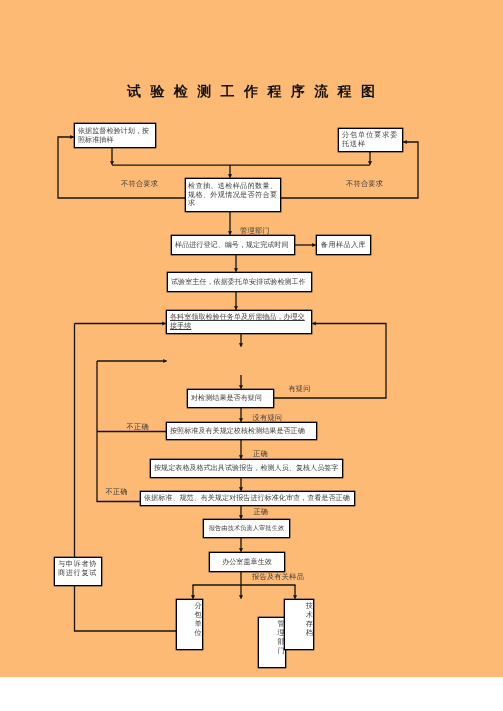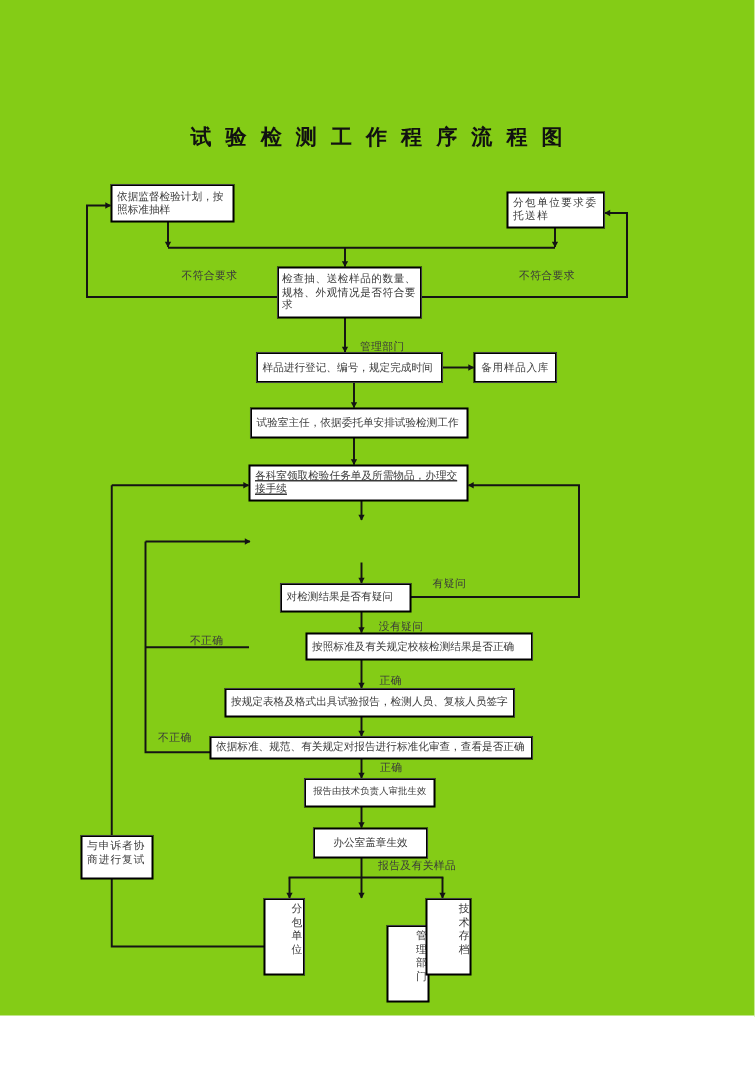--- a/index.html
+++ b/index.html
@@ -1,20 +1,20 @@
 <!DOCTYPE html>
 <html><head>
 <meta charset="utf-8">
 <title>flowchart</title>
 <style>
   html,body{margin:0;padding:0;background:#ffffff;}
   *{-webkit-font-smoothing:antialiased;}
   body{width:503px;height:711px;overflow:hidden;
        font-family:"Liberation Serif",serif;color:#1a1a1a;}
-  #page{position:relative;width:503px;height:677px;background:#84cc16;}
+  #page{position:relative;width:503px;height:677px;background:#fdba74;}
   #lines{position:absolute;left:0;top:0;width:503px;height:711px;}
   .box{position:absolute;box-sizing:border-box;border:1px solid #000;box-shadow:0 0 0 0.35px #000;
        background:#fff;display:flex;align-items:center;justify-content:flex-start;
        text-align:left;font-size:7.1px;line-height:8.7px;color:#3a3a3a;}
   .box .t{padding:0 3px;hanging-punctuation:allow-end;line-break:normal;}
   .ctr{justify-content:center;text-align:left;}
   .topal{align-items:flex-start;padding-top:1.6px;}
   .lbl{position:absolute;font-size:7.2px;line-height:8px;color:#3a3a3a;white-space:nowrap;
        letter-spacing:0.25px;}
   .title{position:absolute;font-size:14px;font-weight:bold;letter-spacing:9.4px;color:#111;
@@ -121,21 +121,21 @@
     </div>
   <div class="box" style="left:167px;top:272px;width:145px;height:20px;">
       <span class="t">试验室主任，依据委托单安排试验检测工作</span>
     </div>
   <div class="box" style="left:166px;top:310px;width:146px;height:24px;text-decoration:underline;">
       <span class="t">各科室领取检验任务单及所需物品，办理交接手续</span>
     </div>
   <div class="box" style="left:187px;top:389px;width:87px;height:19px;">
       <span class="t">对检测结果是否有疑问</span>
     </div>
-  <div class="box" style="left:166px;top:422px;width:151px;height:18px;margin-left:38px;">
+  <div class="box" style="left:166px;top:422px;width:151px;height:18px;">
       <span class="t">按照标准及有关规定校核检测结果是否正确</span>
     </div>
   <div class="box" style="left:150px;top:459px;width:193px;height:19px;">
       <span class="t">按规定表格及格式出具试验报告，检测人员、复核人员签字</span>
     </div>
   <div class="box" style="left:140px;top:491px;width:215px;height:15px;">
       <span class="t">依据标准、规范、有关规定对报告进行标准化审查，查看是否正确</span>
     </div>
   <div class="box ctr" style="left:203px;top:519px;width:87px;height:19px;font-size:6.2px;letter-spacing:0.1px;">
       <span class="t">报告由技术负责人审批生效</span>
@@ -152,20 +152,20 @@
   <div class="boxv" style="left:230px;top:617px;width:28px;height:51px;margin-left:28px;">
       <span class="vert">管理部门</span>
     </div>
   <div class="boxv" style="left:284px;top:599px;width:28px;height:51px;padding-left:28px;">
       <span class="vert">技术存档</span>
     </div>
 
   <div class="lbl" style="left:121px;top:179.5px;">不符合要求</div>
   <div class="lbl" style="left:346px;top:179.5px;">不符合要求</div>
   <div class="lbl" style="left:240px;top:227.4px;">管理部门</div>
-  <div class="lbl" style="left:288.4px;top:384.8px;">有疑问</div>
+  <div class="lbl" style="left:288.4px;top:384.8px;font-family:Liberation Mono, monospace;">有疑问</div>
   <div class="lbl" style="left:252.5px;top:413.7px;">没有疑问</div>
   <div class="lbl" style="left:126.6px;top:422.5px;">不正确</div>
   <div class="lbl" style="left:253px;top:449.6px;">正确</div>
   <div class="lbl" style="left:105.4px;top:487.5px;">不正确</div>
   <div class="lbl" style="left:253.4px;top:507.6px;">正确</div>
   <div class="lbl" style="left:252px;top:572.9px;">报告及有关样品</div>
 </div>
 
 </body></html>

